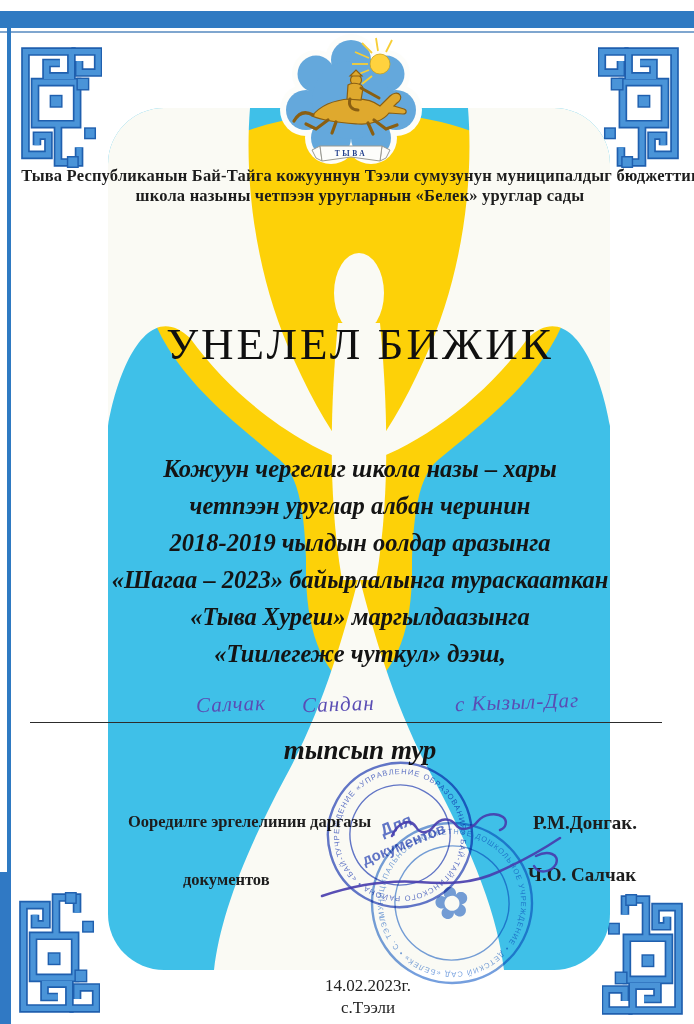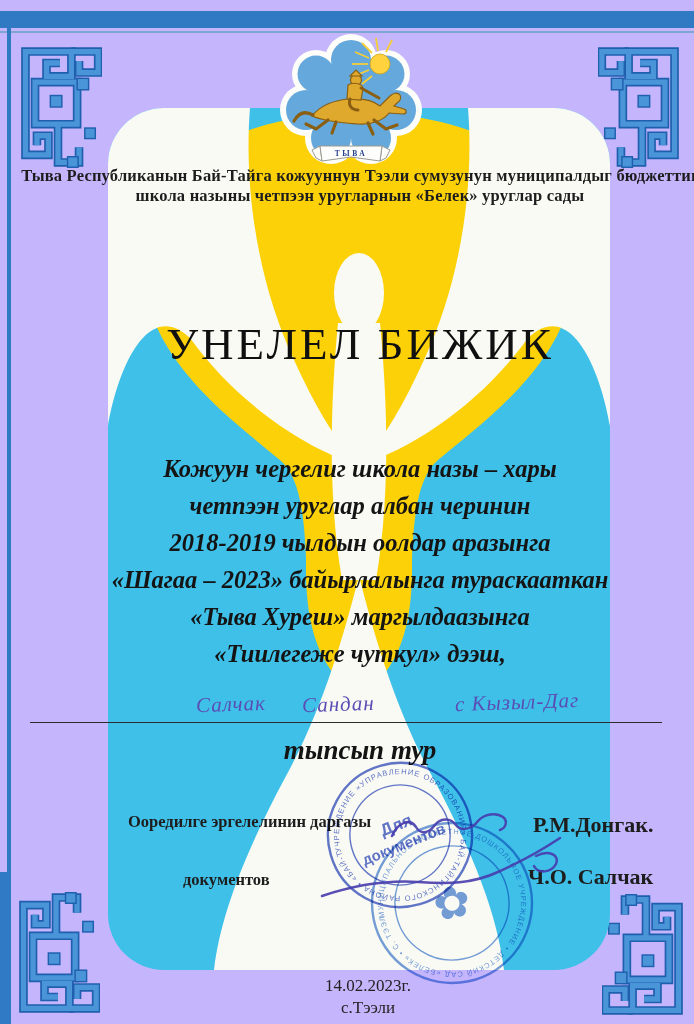--- a/index.html
+++ b/index.html
@@ -1,18 +1,18 @@
 <!DOCTYPE html>
 <html><head>
 <meta charset="utf-8">
 <style>
   html,body{margin:0;padding:0;background:#888;}
   #page{
     position:relative;width:694px;height:1024px;margin:0 auto;
-    background:#c4b5fd;overflow:hidden;
+    background:#ffffff;overflow:hidden;
     font-family:"Liberation Serif", serif;
   }
   .abs{position:absolute;}
   
   .top-bar{left:0;right:0;top:11px;height:17px;background:#2f7ac2;}
   .top-thin{left:0;right:0;top:31px;height:2px;background:#7fa6cf;}
   .left-rail{left:7px;top:28px;bottom:0;width:4px;background:#2f7ac2;}
   .left-rail-thick{left:0;top:872px;bottom:0;width:11px;background:#3079c4;}
   .knot{width:88px;height:134px;}
   .k-tl{left:14px;top:40px;}
@@ -24,21 +24,21 @@
   
   .emblem{left:276px;top:30px;width:150px;height:142px;}
   
   .center-wrap{left:10px;width:700px;text-align:center;}
   .org-line{font-weight:bold;font-size:16.5px;color:#1d1d1d;letter-spacing:.2px;}
   .cert-title{font-size:45px;color:#101010;letter-spacing:3px;}
   .body-line{font-weight:bold;font-style:italic;font-size:24.5px;color:#141414;height:37px;line-height:37px;}
   .hand{font-style:italic;font-size:21px;color:#5a4db4;transform:rotate(-2deg);letter-spacing:1px;}
   .award{font-weight:bold;font-style:italic;font-size:27px;color:#141414;}
   .sig-label{font-weight:bold;font-size:16.5px;color:#1d1d1d;}
-  .sig-name{font-weight:bold;font-size:22px;color:#1d1d1d;}
+  .sig-name{font-weight:bold;font-size:19px;color:#1d1d1d;}
   .footer-text{font-size:17px;color:#222;}
   .rule{border-bottom:1.6px solid #2c2c2c;}
   .stamp-layer{left:0;top:0;width:694px;height:1024px;pointer-events:none;}
 </style>
 </head>
 <body>
 
 <div id="page">
 
   <svg width="0" height="0" style="position:absolute">

